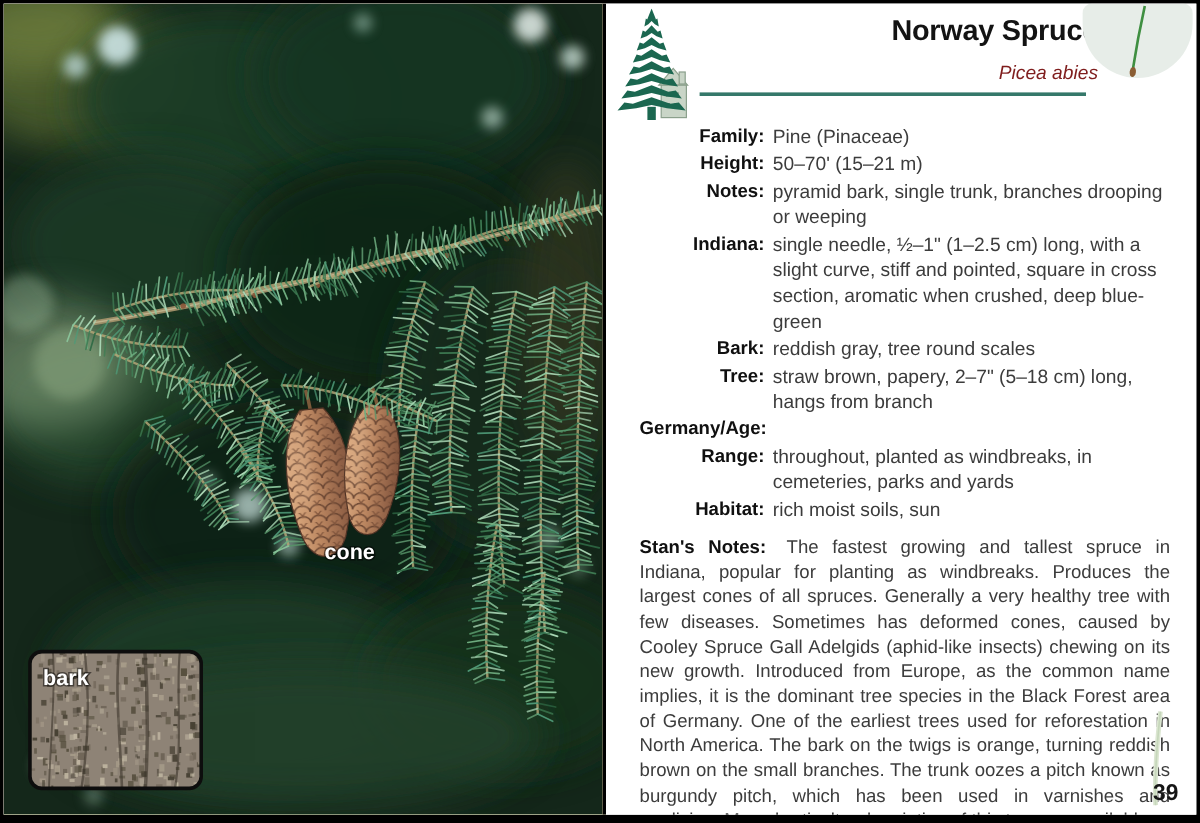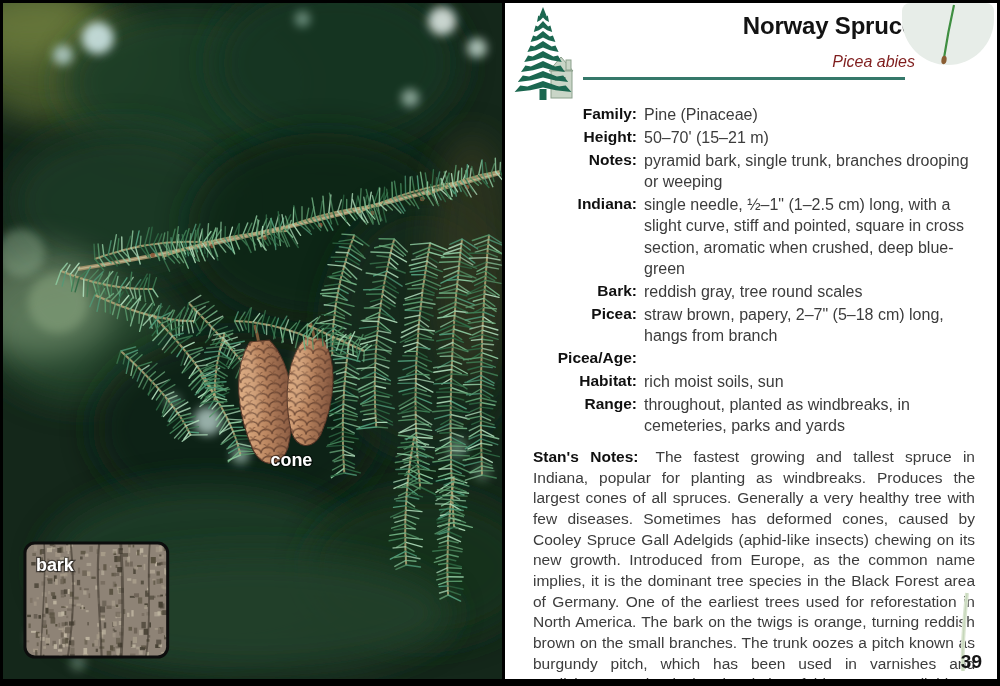--- a/index.html
+++ b/index.html
@@ -1819,33 +1819,33 @@
       </div>
       <div class="row">
         <div class="lab">Indiana:</div>
         <div class="val">single needle, ½–1" (1–2.5 cm) long, with a slight curve, stiff and pointed, square in cross section, aromatic when crushed, deep blue-green</div>
       </div>
       <div class="row">
         <div class="lab">Bark:</div>
         <div class="val">reddish gray, tree round scales</div>
       </div>
       <div class="row">
-        <div class="lab">Picea:</div>
+        <div class="lab">Tree:</div>
         <div class="val">straw brown, papery, 2–7" (5–18 cm) long, hangs from branch</div>
       </div>
       <div class="row">
-        <div class="lab">Picea/Age:</div>
+        <div class="lab">Germany/Age:</div>
+      </div>
+      <div class="row">
+        <div class="lab">Range:</div>
+        <div class="val">throughout, planted as windbreaks, in cemeteries, parks and yards</div>
       </div>
       <div class="row">
         <div class="lab">Habitat:</div>
         <div class="val">rich moist soils, sun</div>
-      </div>
-      <div class="row">
-        <div class="lab">Range:</div>
-        <div class="val">throughout, planted as windbreaks, in cemeteries, parks and yards</div>
       </div>
     </div>
 
     <p class="notes"><b>Stan's Notes:</b><span>The fastest growing and tallest spruce in Indiana, popular for planting as windbreaks. Produces the largest cones of all spruces. Generally a very healthy tree with few diseases. Sometimes has deformed cones, caused by Cooley Spruce Gall Adelgids (aphid-like insects) chewing on its new growth. Introduced from Europe, as the common name implies, it is the dominant tree species in the Black Forest area of Germany. One of the earliest trees used for reforestation in North America. The bark on the twigs is orange, turning reddish brown on the small branches. The trunk oozes a pitch known as burgundy pitch, which has been used in varnishes and medicine. Many horticultural varieties of this tree are available.</span></p>
 
     <svg class="corner-needle" width="26" height="86" viewBox="0 0 26 86">
       <path d="M16,2 C13,30 11,58 12,80" stroke="#dbe6d1" stroke-width="4" fill="none"></path>
       <path d="M16,2 C13,30 11,58 12,80" stroke="#c6d7bb" stroke-width="1.4" fill="none"></path>
     </svg>
     <div class="page-num">39</div>

